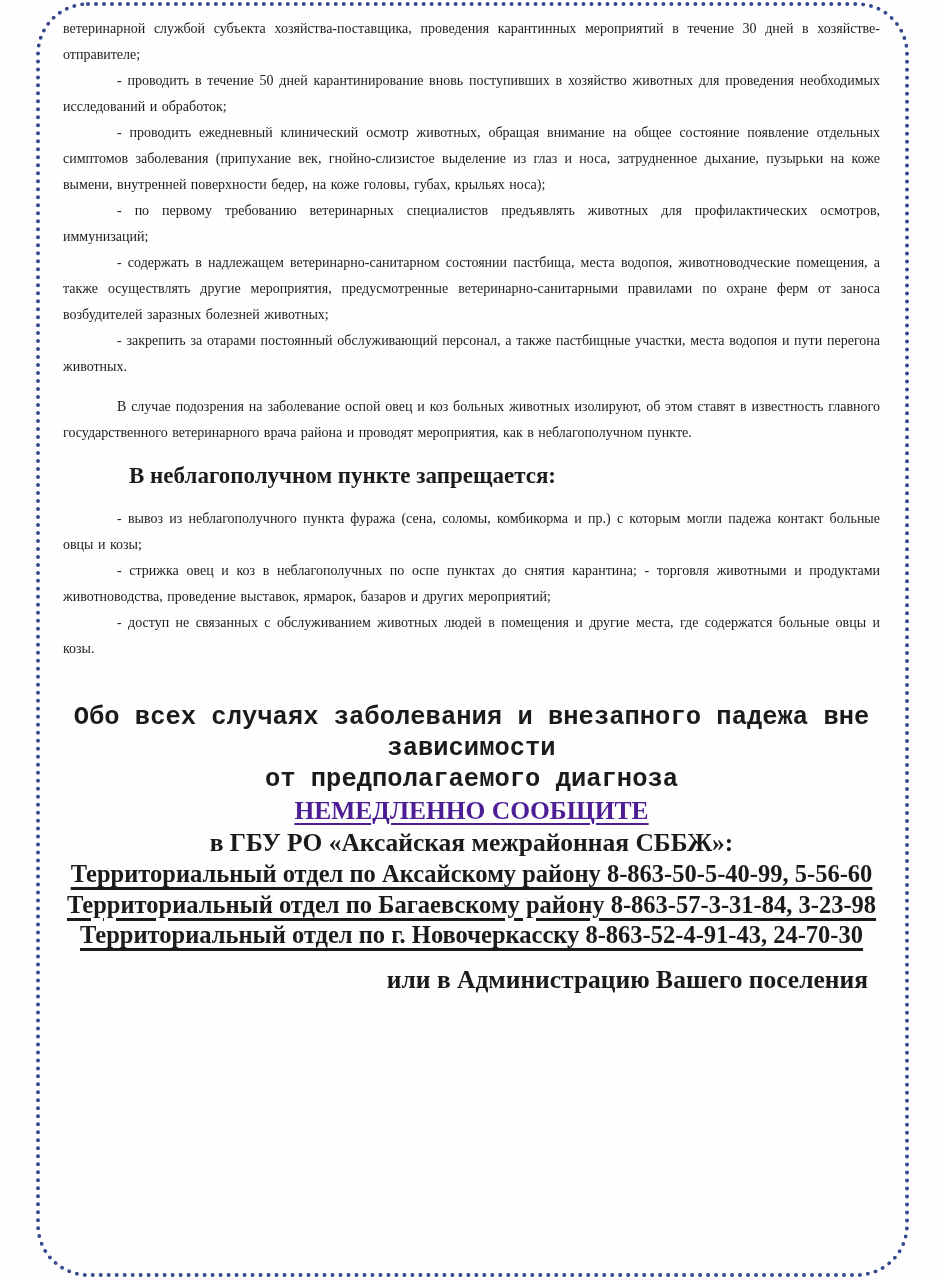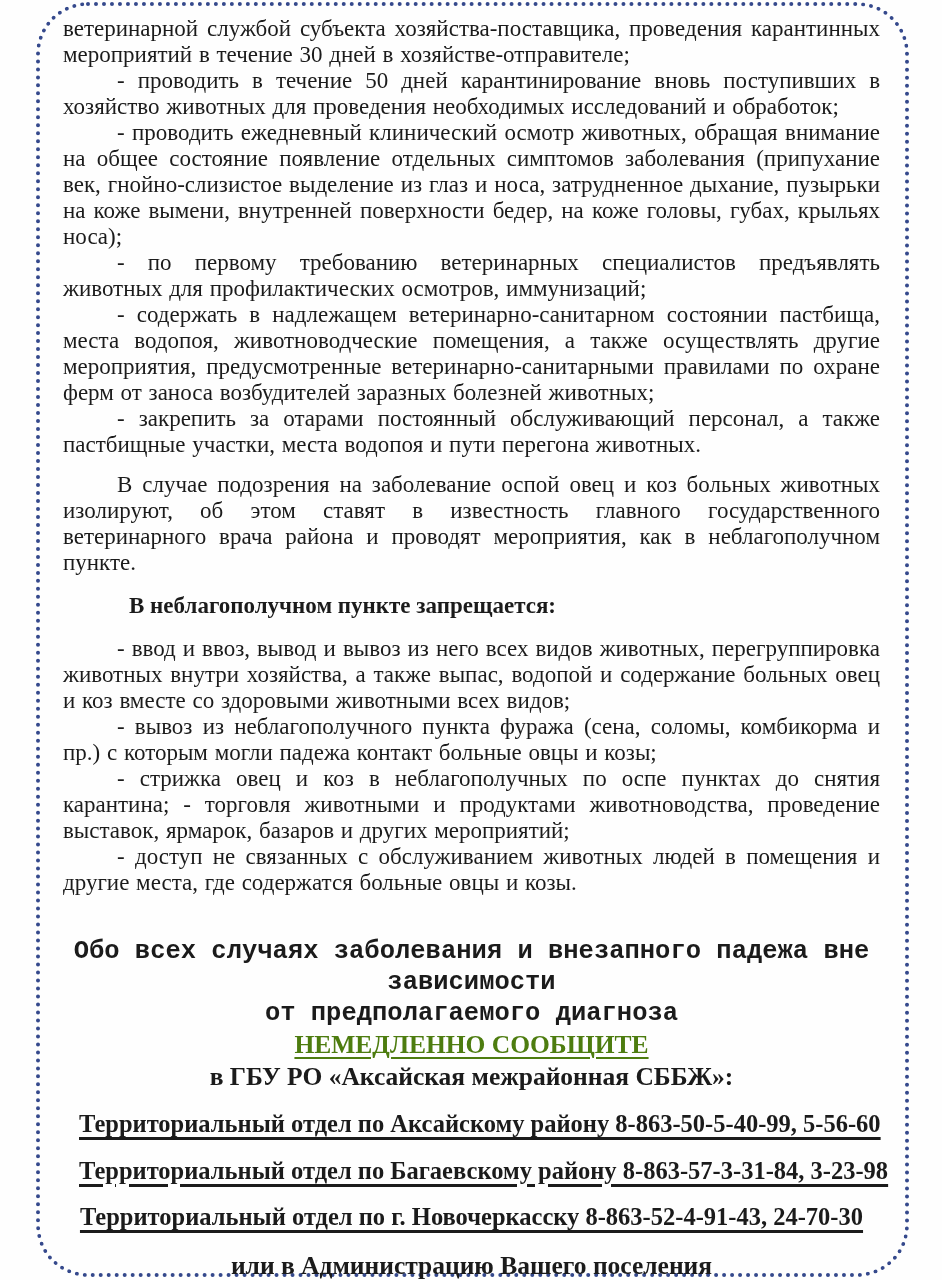--- a/index.html
+++ b/index.html
@@ -27,21 +27,21 @@
     border-radius: 52px;
   }
   .content {
     position: absolute;
     left: 63px;
     top: 16px;
     width: 817px;
   }
   .para {
     margin: 0;
-    font-size: 23px;
+    font-size: 14px;
     line-height: 26px;
     text-align: justify;
     text-indent: 54px;
     word-spacing: 1px;
   }
   .para.noindent {
     text-indent: 0;
   }
   .para.gap-top {
     margin-top: 14px;
@@ -61,64 +61,64 @@
   .notice-line {
     font-size: 25.5px;
     line-height: 31px;
     margin: 0;
     font-family: Liberation Mono, monospace;
   }
   .alert-line {
     font-size: 25.5px;
     line-height: 32px;
     margin: 0;
-    color: #4d7c0f;
+    color: #4c1d95;
     text-decoration: underline;
     text-decoration-thickness: 2px;
     text-underline-offset: 4px;
   }
   .org-line {
     font-size: 25.5px;
     line-height: 32px;
     margin: 0;
     text-align: center;
   }
   .contact-line {
     font-size: 24.5px;
     line-height: 30.5px;
-    margin: 16px;
+    margin: 0;
     white-space: nowrap;
     text-decoration: underline;
     text-decoration-thickness: 2.5px;
     text-underline-offset: 5px;
   }
   .closing-line {
     font-size: 25.5px;
     line-height: 33px;
-    margin: 5px;
+    margin: 12px;
+    text-align: right;
   }
 </style>
 </head>
 <body>
 
 <div class="frame"></div>
 
 <div class="content">
 
   <p class="para noindent">ветеринарной службой субъекта хозяйства-поставщика, проведения карантинных мероприятий в течение 30 дней в хозяйстве-отправителе;</p>
   <p class="para">- проводить в течение 50 дней карантинирование вновь поступивших в хозяйство животных для проведения необходимых исследований и обработок;</p>
   <p class="para">- проводить ежедневный клинический осмотр животных, обращая внимание на общее состояние появление отдельных симптомов заболевания (припухание век, гнойно-слизистое выделение из глаз и носа, затрудненное дыхание, пузырьки на коже вымени, внутренней поверхности бедер, на коже головы, губах, крыльях носа);</p>
   <p class="para">- по первому требованию ветеринарных специалистов предъявлять животных для профилактических осмотров, иммунизаций;</p>
   <p class="para">- содержать в надлежащем ветеринарно-санитарном состоянии пастбища, места водопоя, животноводческие помещения, а также осуществлять другие мероприятия, предусмотренные ветеринарно-санитарными правилами по охране ферм от заноса возбудителей заразных болезней животных;</p>
   <p class="para">- закрепить за отарами постоянный обслуживающий персонал, а также пастбищные участки, места водопоя и пути перегона животных.</p>
   <p class="para gap-top">В случае подозрения на заболевание оспой овец и коз больных животных изолируют, об этом ставят в известность главного государственного ветеринарного врача района и проводят мероприятия, как в неблагополучном пункте.</p>
 
   <p class="section-heading">В неблагополучном пункте запрещается:</p>
 
-  <p class="para">- ввод и ввоз, вывод и вывоз из него всех видов животных, перегруппировка животных внутри хозяйства, а также выпас, водопой и содержание больных овец и коз вместе со здоровыми животными всех видов;</p>
   <p class="para">- вывоз из неблагополучного пункта фуража (сена, соломы, комбикорма и пр.) с которым могли падежа контакт больные овцы и козы;</p>
   <p class="para">- стрижка овец и коз в неблагополучных по оспе пунктах до снятия карантина; - торговля животными и продуктами животноводства, проведение выставок, ярмарок, базаров и других мероприятий;</p>
   <p class="para">- доступ не связанных с обслуживанием животных людей в помещения и другие места, где содержатся больные овцы и козы.</p>
 
   <div class="notice-block">
     <p class="notice-line">Обо всех случаях заболевания и внезапного падежа вне  зависимости</p>
     <p class="notice-line">от предполагаемого диагноза</p>
     <p class="alert-line">НЕМЕДЛЕННО СООБЩИТЕ</p>
     <p class="org-line">в ГБУ РО «Аксайская межрайонная СББЖ»:</p>
     <p class="contact-line">Территориальный отдел по Аксайскому району 8-863-50-5-40-99, 5-56-60</p>

